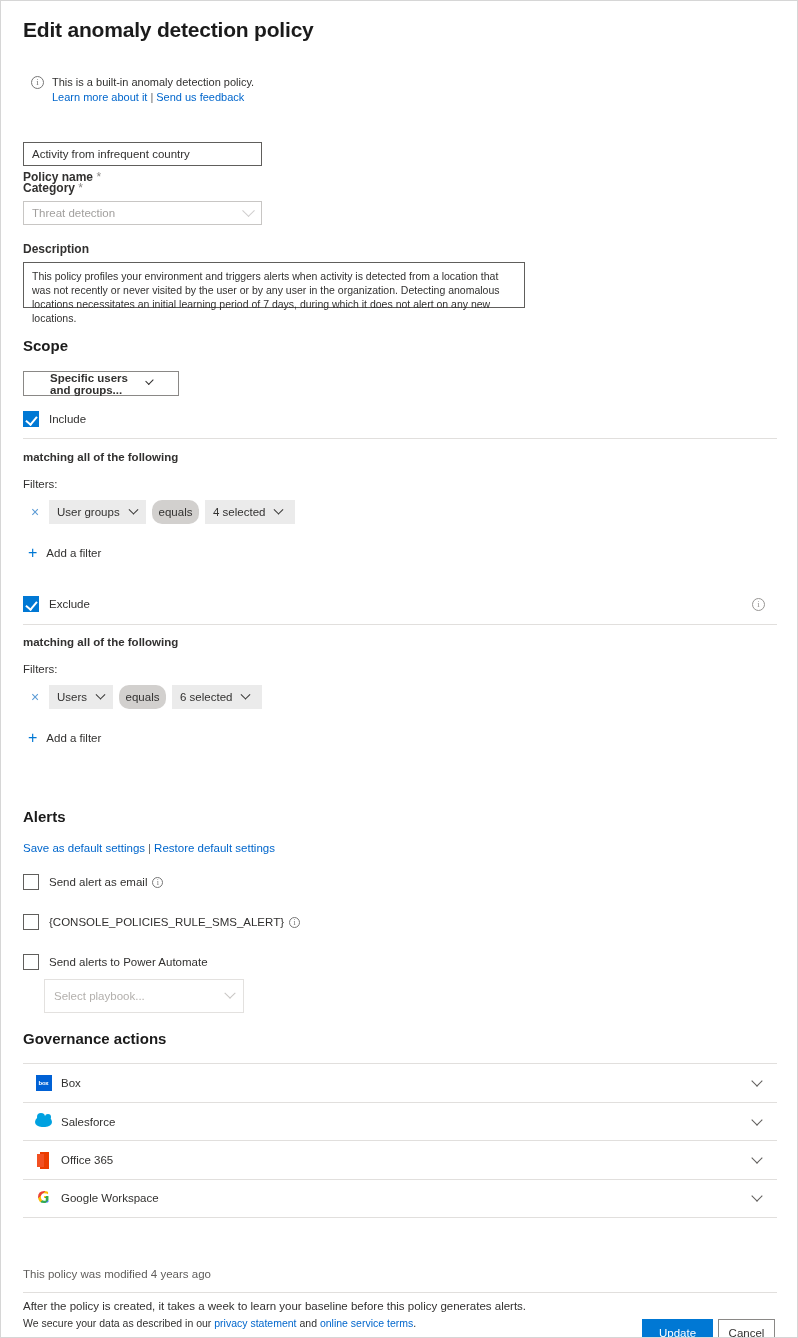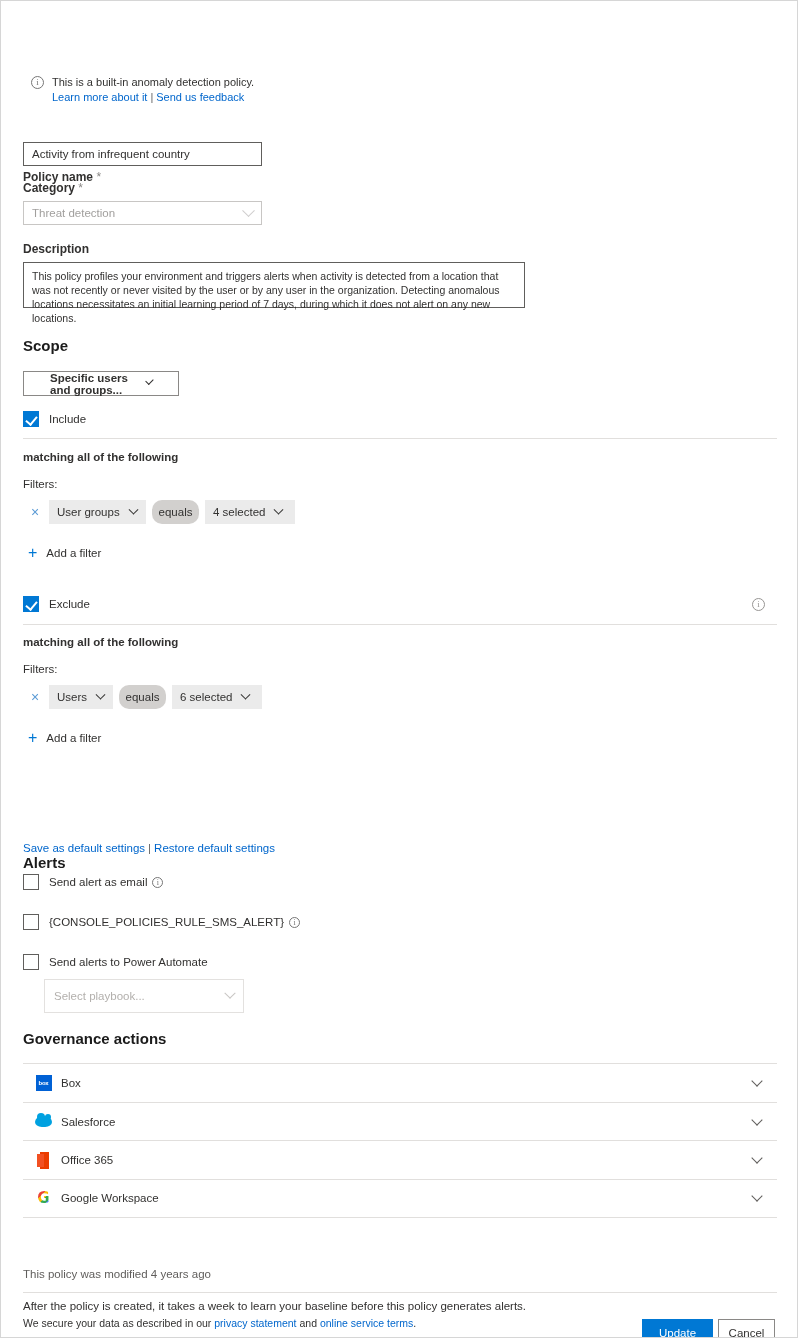--- a/index.html
+++ b/index.html
@@ -355,20 +355,21 @@
     margin-top: 20px;
   }
   .btn-primary { background: #0078d4; color: #fff; border: 1px solid #0078d4; }
   .btn-default { background: #fff; color: #323130; border: 1px solid #8a8886; }
 </style>
 </head>
 <body>
 
 <div class="page">
 
+  <div class="title">Edit anomaly detection policy</div>
 
   <div class="builtin-note">
     <div class="info-circle">i</div>
     <div class="note-lines">
       <div>This is a built-in anomaly detection policy.</div>
       <div>
         <span class="lnk">Learn more about it</span><span class="sep">|</span><span class="lnk">Send us feedback</span>
       </div>
     </div>
   </div>
@@ -455,21 +456,21 @@
       <span>6 selected</span>
       <span class="chev"></span>
     </span>
   </div>
 
   <div class="addfilter" style="left:27px; top:729px;">
     <span class="plus">+</span>
     <span>Add a filter</span>
   </div>
 
-  <div class="section-h" style="left:22px; top:807px;margin-top:46px;">Alerts</div>
+  <div class="section-h" style="left:22px; top:807px;">Alerts</div>
 
   <div class="plain" style="left:22px; top:841px;">
     <span class="lnk">Save as default settings</span><span class="sep">|</span><span class="lnk">Restore default settings</span>
   </div>
 
   <div class="cbrow" style="left:22px; top:873px;">
     <div class="cb"></div>
     <span class="cb-label">
       <span>Send alert as email</span><span class="inline-info">i</span>
     </span>

